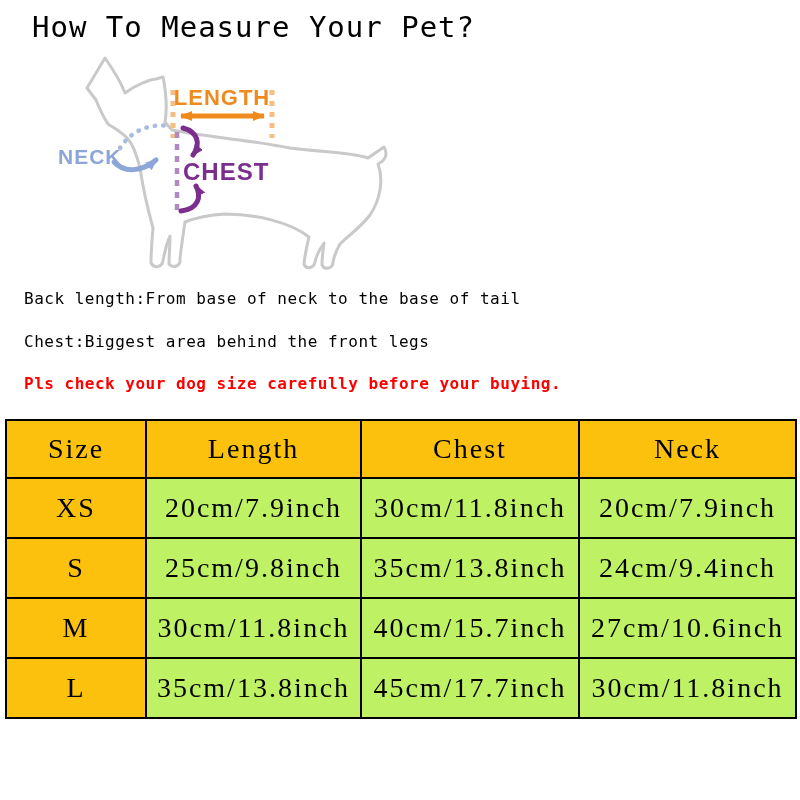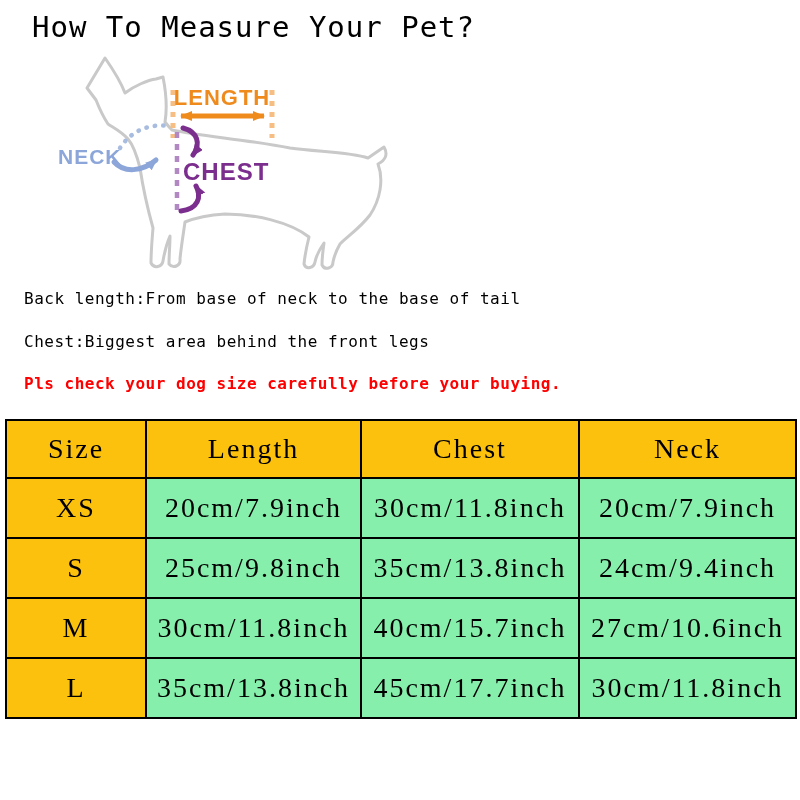--- a/index.html
+++ b/index.html
@@ -27,21 +27,21 @@
     font-family:"Liberation Serif","DejaVu Serif",serif;
     font-size:28px;letter-spacing:2px;
   }
   table.size th,table.size td{
     border:2px solid #000;text-align:center;vertical-align:middle;
     padding:0;overflow:hidden;white-space:nowrap;
   }
   table.size thead th{height:56px;background:var(--accent,#fcc10d);font-weight:normal;}
   table.size tbody tr{height:60px;margin-left:7px;}
   table.size td.sizecol{background:var(--accent,#fcc10d);}
-  table.size td{background:#86efac;}
+  table.size td{background:#bef264;}
   
   .dog-wrap{left:50px;top:52px;width:340px;height:230px;}
   svg .outline{fill:#ffffff;stroke:var(--gray,#c9c9c9);stroke-width:3;stroke-linejoin:round;stroke-linecap:round;}
   svg .len-line{stroke:var(--orange,#ef8b1d);stroke-width:5;fill:none;}
   svg .len-dots{stroke:var(--orangelight,#f6be82);stroke-width:5;fill:none;stroke-dasharray:5 6;}
   svg .neck-dots{stroke:var(--bluelight,#a8bce0);stroke-width:4.5;fill:none;stroke-dasharray:0.5 8;stroke-linecap:round;}
   svg .neck-arrow{stroke:var(--blue,#8ca6d9);stroke-width:5;fill:none;stroke-linecap:round;}
   svg .chest-dash{stroke:var(--purplelight,#b288c3);stroke-width:4.5;fill:none;stroke-dasharray:6 6;}
   svg .chest-arrow{stroke:var(--purple,#7b2e8d);stroke-width:5;fill:none;stroke-linecap:round;}
   svg text{font-family:"Liberation Sans","DejaVu Sans",sans-serif;font-weight:bold;}

